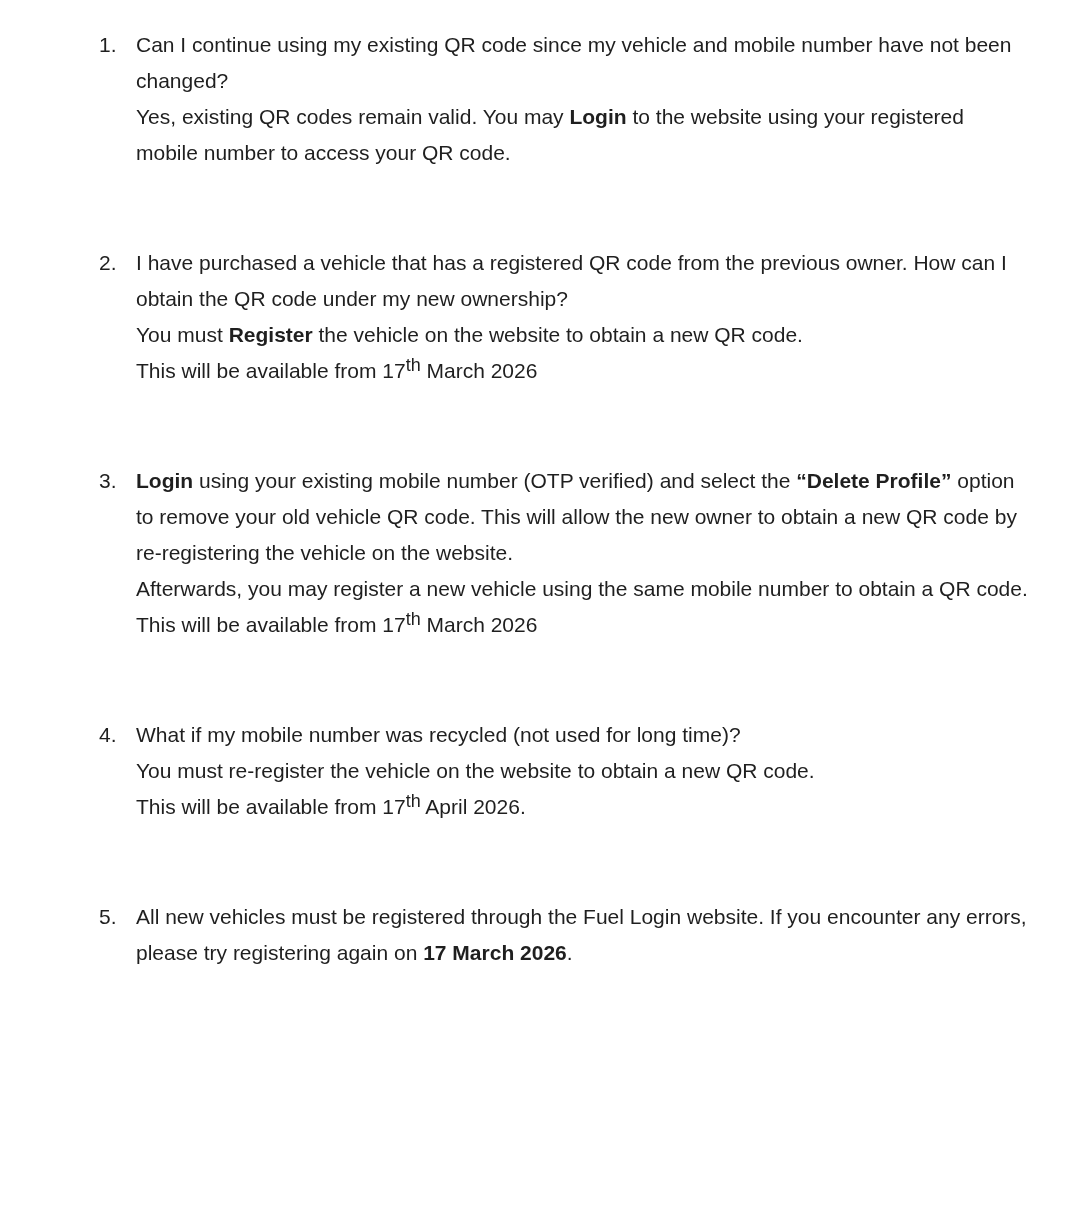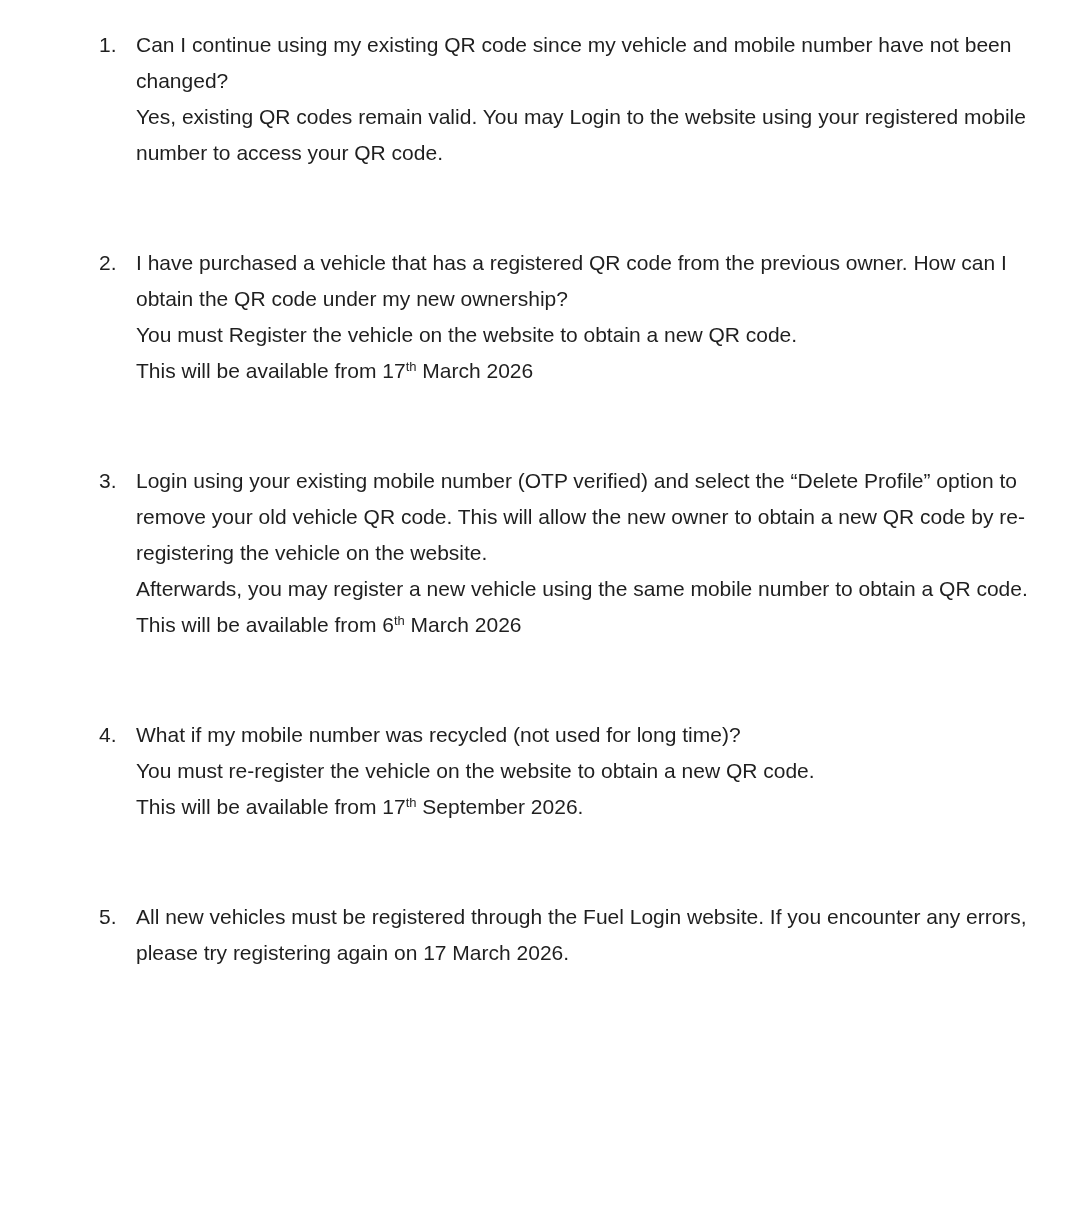--- a/index.html
+++ b/index.html
@@ -41,24 +41,24 @@
   .question {
     font-weight: 400;
   }
   .answer {
     margin: 0;
     font-weight: 400;
   }
   .answer.gap {
   }
   .b {
-    font-weight: 400;
+    font-weight: 700;
   }
   sup {
-    font-size: 13px;
+    font-size: 18px;
     line-height: 0;
     vertical-align: baseline;
     position: relative;
     top: -7px;
   }
 </style>
 </head>
 <body>
 
 <div class="page">
@@ -77,30 +77,30 @@
       <div class="question">I have purchased a vehicle that has a registered QR code from the previous owner. How can I obtain the QR code under my new ownership?</div>
       <p class="answer gap"><span>You must </span><span class="b">Register</span><span> the vehicle on the website to obtain a new QR code.</span></p>
       <p class="answer gap"><span>This will be available from 17</span><sup>th</sup><span> March 2026</span></p>
     </div>
   </div>
 
   <div class="faq-item">
     <div class="num">3.</div>
     <div class="content">
       <p class="answer"><span class="b">Login</span><span> using your existing mobile number (OTP verified) and select the </span><span class="b">“Delete Profile”</span><span> option to remove your old vehicle QR code. This will allow the new owner to obtain a new QR code by re-registering the vehicle on the website.</span></p>
-      <p class="answer gap"><span>Afterwards, you may register a new vehicle using the same mobile number to obtain a QR code. This will be available from 6</span><sup>th</sup><span> March 2026</span></p>
+      <p class="answer gap"><span>Afterwards, you may register a new vehicle using the same mobile number to obtain a QR code. This will be available from 17</span><sup>th</sup><span> March 2026</span></p>
     </div>
   </div>
 
   <div class="faq-item">
     <div class="num">4.</div>
     <div class="content">
       <div class="question">What if my mobile number was recycled (not used for long time)?</div>
       <p class="answer gap"><span>You must re-register the vehicle on the website to obtain a new QR code.</span></p>
-      <p class="answer gap"><span>This will be available from 17</span><sup>th</sup><span> September 2026.</span></p>
+      <p class="answer gap"><span>This will be available from 17</span><sup>th</sup><span> April 2026.</span></p>
     </div>
   </div>
 
   <div class="faq-item">
     <div class="num">5.</div>
     <div class="content">
       <p class="answer"><span>All new vehicles must be registered through the Fuel Login website. If you encounter any errors, please try registering again on </span><span class="b">17 March 2026</span><span>.</span></p>
     </div>
   </div>
 

